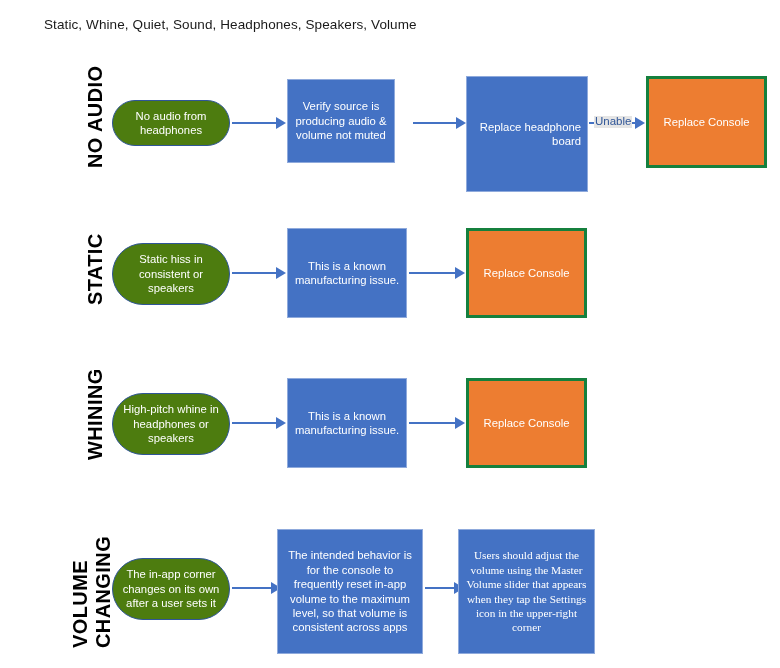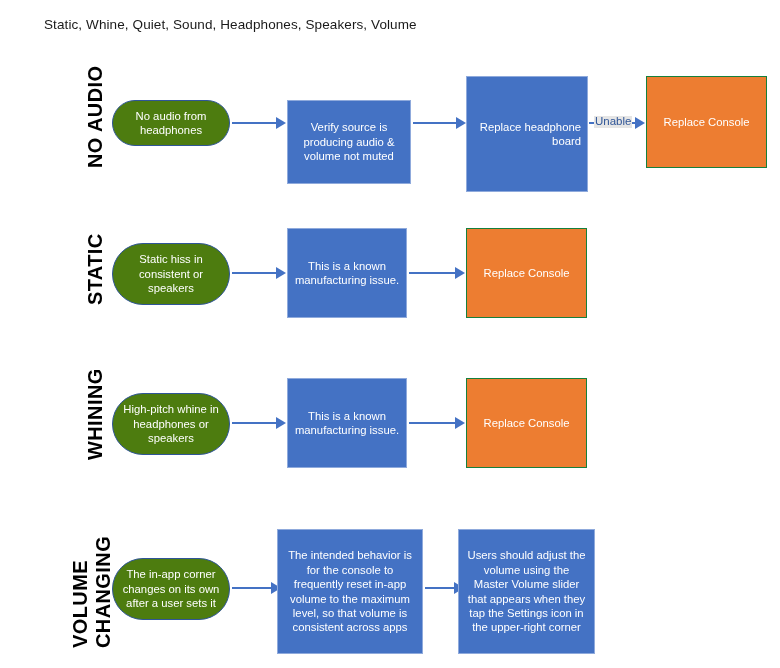--- a/index.html
+++ b/index.html
@@ -75,21 +75,21 @@
     border-radius: 999px;
   }
 
   .node-step {
     background: #4472C4;
     border: 1px solid #8FAADC;
   }
 
   .node-terminal {
     background: #ED7D31;
-    border: 1px solid #15803d;
+    border: 3px solid #15803d;
   }
 
   
   .conn {
     position: absolute;
     height: 2px;
     background: #4472C4;
   }
   .conn .head {
     position: absolute;
@@ -122,21 +122,21 @@
 
   <div class="row">
     <div class="rot-label" style="left:85px; top:168px; font-size:20px;">NO AUDIO</div>
 
     <div class="node node-start" style="left:112px; top:100px; width:118px; height:46px;">No audio from headphones</div>
 
     <div class="conn" style="left:232px; top:122px; width:45px;">
         <i class="head"></i>
       </div>
 
-    <div class="node node-step" style="left:287px; top:79px; width:124px; height:84px;margin-top:21px;">Verify source is producing audio &amp; volume not muted</div>
+    <div class="node node-step" style="left:287px; top:79px; width:108px; height:84px;">Verify source is producing audio &amp; volume not muted</div>
 
     <div class="conn" style="left:413px; top:122px; width:44px;">
         <i class="head"></i>
       </div>
 
     <div class="node node-step" style="left:466px; top:76px; width:122px; height:116px;text-align:right;">Replace headphone board</div>
 
     <div class="conn" style="left:589px; top:122px; width:47px;">
         <i class="head"></i>
       </div>
@@ -190,16 +190,16 @@
     <div class="conn" style="left:232px; top:587px; width:40px;">
         <i class="head"></i>
       </div>
 
     <div class="node node-step" style="left:277px; top:529px; width:146px; height:125px;">The intended behavior is for the console to frequently reset in-app volume to the maximum level, so that volume is consistent across apps</div>
 
     <div class="conn" style="left:425px; top:587px; width:30px;">
         <i class="head"></i>
       </div>
 
-    <div class="node node-step" style="left:458px; top:529px; width:137px; height:125px;">Users should adjust the volume using the Master Volume slider that appears when they tap the Settings icon in the upper-right corner</div>
+    <div class="node node-step" style="left:458px; top:529px; width:137px; height:125px;font-family:Liberation Serif, serif;">Users should adjust the volume using the Master Volume slider that appears when they tap the Settings icon in the upper-right corner</div>
   </div>
 
 </div>
 
 </body></html>

